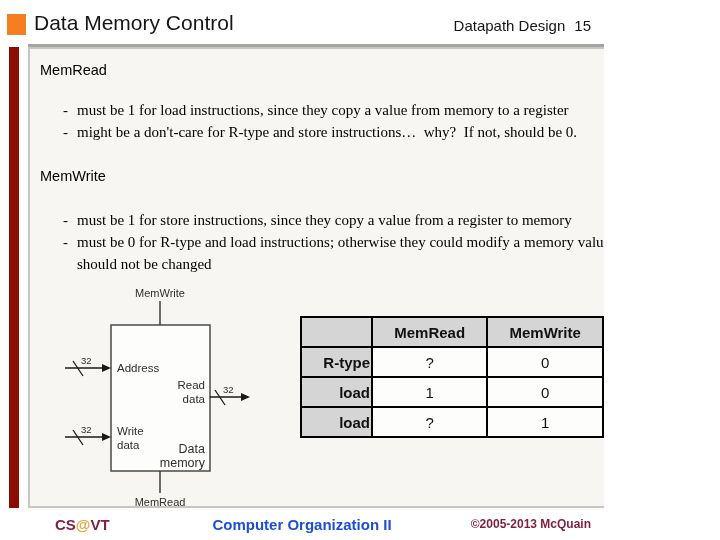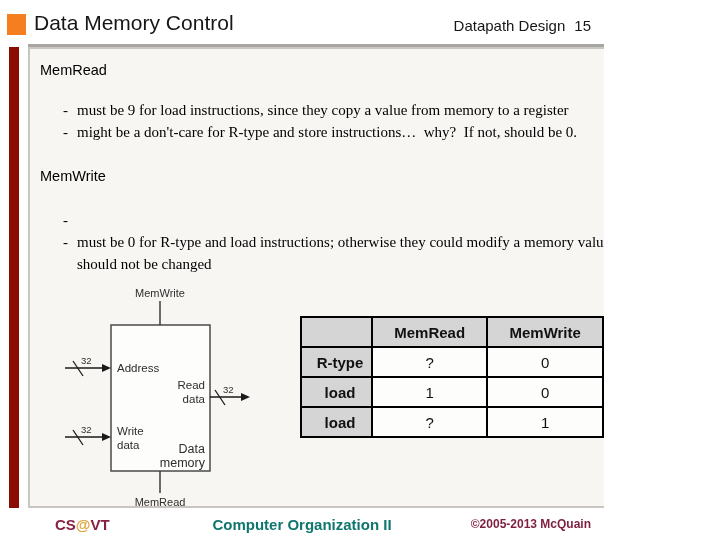--- a/index.html
+++ b/index.html
@@ -36,30 +36,30 @@
   .dg-port{font-size:11.5px;}
   .dg-name{font-size:12.5px;}
   .dg-ctl{font-size:11px;}
   .dg-bus{font-size:9.5px;}
 
   
   .truth-table{position:absolute;left:300px;top:316px;border-collapse:collapse;
                font-family:"Liberation Sans",sans-serif;}
   .truth-table th,.truth-table td{border:2px solid #000;height:26px;font-size:15px;}
   .truth-table th{background:#d5d5d5;font-weight:bold;}
-  .truth-table th.rowlabel{width:82px;text-align:center;padding-left:8px;}
+  .truth-table th.rowlabel{width:82px;text-align:right;padding-left:8px;}
   .truth-table th.colhead{width:142px;text-align:center;}
   .truth-table td{background:#fdfdfc;width:142px;text-align:center;font-weight:normal;}
 
   
   .footer-left{position:absolute;left:55px;top:516px;font-size:15px;font-weight:bold;}
   .footer-left .maroon{color:#861F41;}
   .footer-left .gold{color:#DFA63C;}
   .footer-center{position:absolute;left:0;right:0;top:516px;text-align:center;
-                 font-size:15px;font-weight:bold;color:#0f766e;}
+                 font-size:15px;font-weight:bold;color:#1d4ed8;}
   .footer-right{position:absolute;right:13px;top:517px;font-size:12px;font-weight:bold;color:#7E1F3E;}
 </style>
 </head>
 <body>
 
 <div class="slide">
 
   <div class="orange-square"></div>
   <div class="page-title">Data Memory Control</div>
   <div class="header-right">
@@ -69,33 +69,34 @@
 
   <div class="maroon-bar"></div>
 
   <div class="panel">
 
     <div class="sec-heading" id="h-memread">MemRead</div>
 
     <div class="bullets" id="bullets-memread">
       <div class="bullet">
         <span class="dash">-</span>
-        <span class="btext">must be 9 for load instructions, since they copy a value from memory to a register</span>
+        <span class="btext">must be 1 for load instructions, since they copy a value from memory to a register</span>
       </div>
       <div class="bullet">
         <span class="dash">-</span>
         <span class="btext">might be a don't-care for R-type and store instructions…  why?  If not, should be 0.</span>
       </div>
     </div>
 
     <div class="sec-heading" id="h-memwrite">MemWrite</div>
 
     <div class="bullets" id="bullets-memwrite">
       <div class="bullet">
         <span class="dash">-</span>
+        <span class="btext">must be 1 for store instructions, since they copy a value from a register to memory</span>
       </div>
       <div class="bullet">
         <span class="dash">-</span>
         <span class="btext">must be 0 for R-type and load instructions; otherwise they could modify a memory value that should not be changed</span>
       </div>
     </div>
 
   </div>
 
   <svg class="diagram" viewBox="0 0 200 230">

